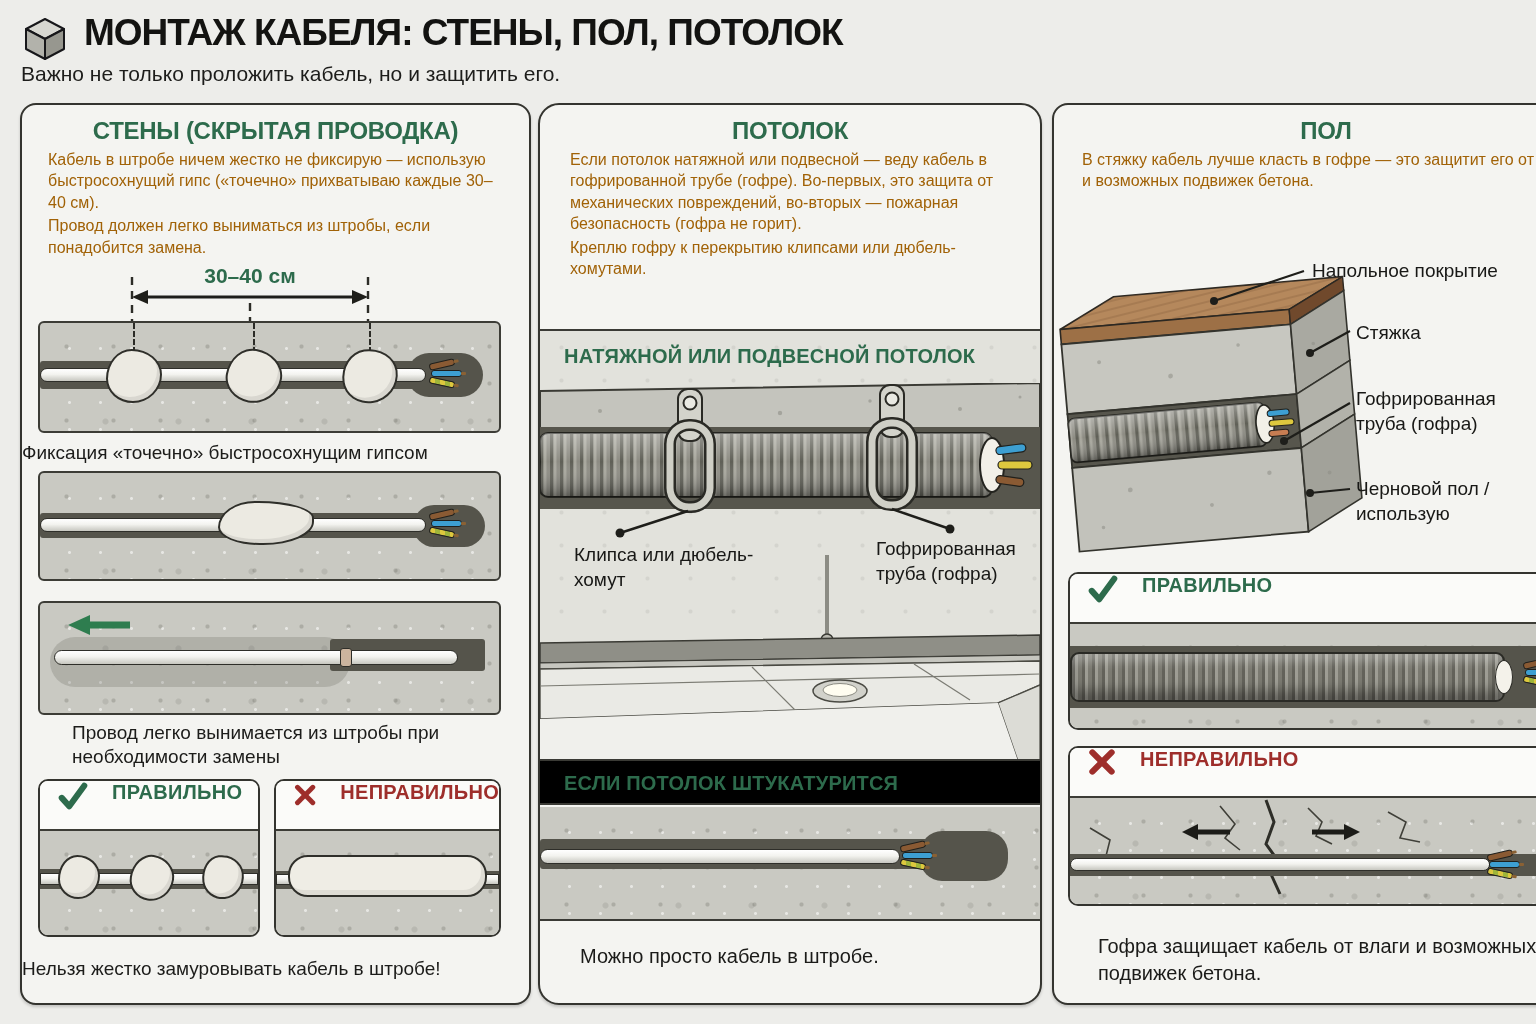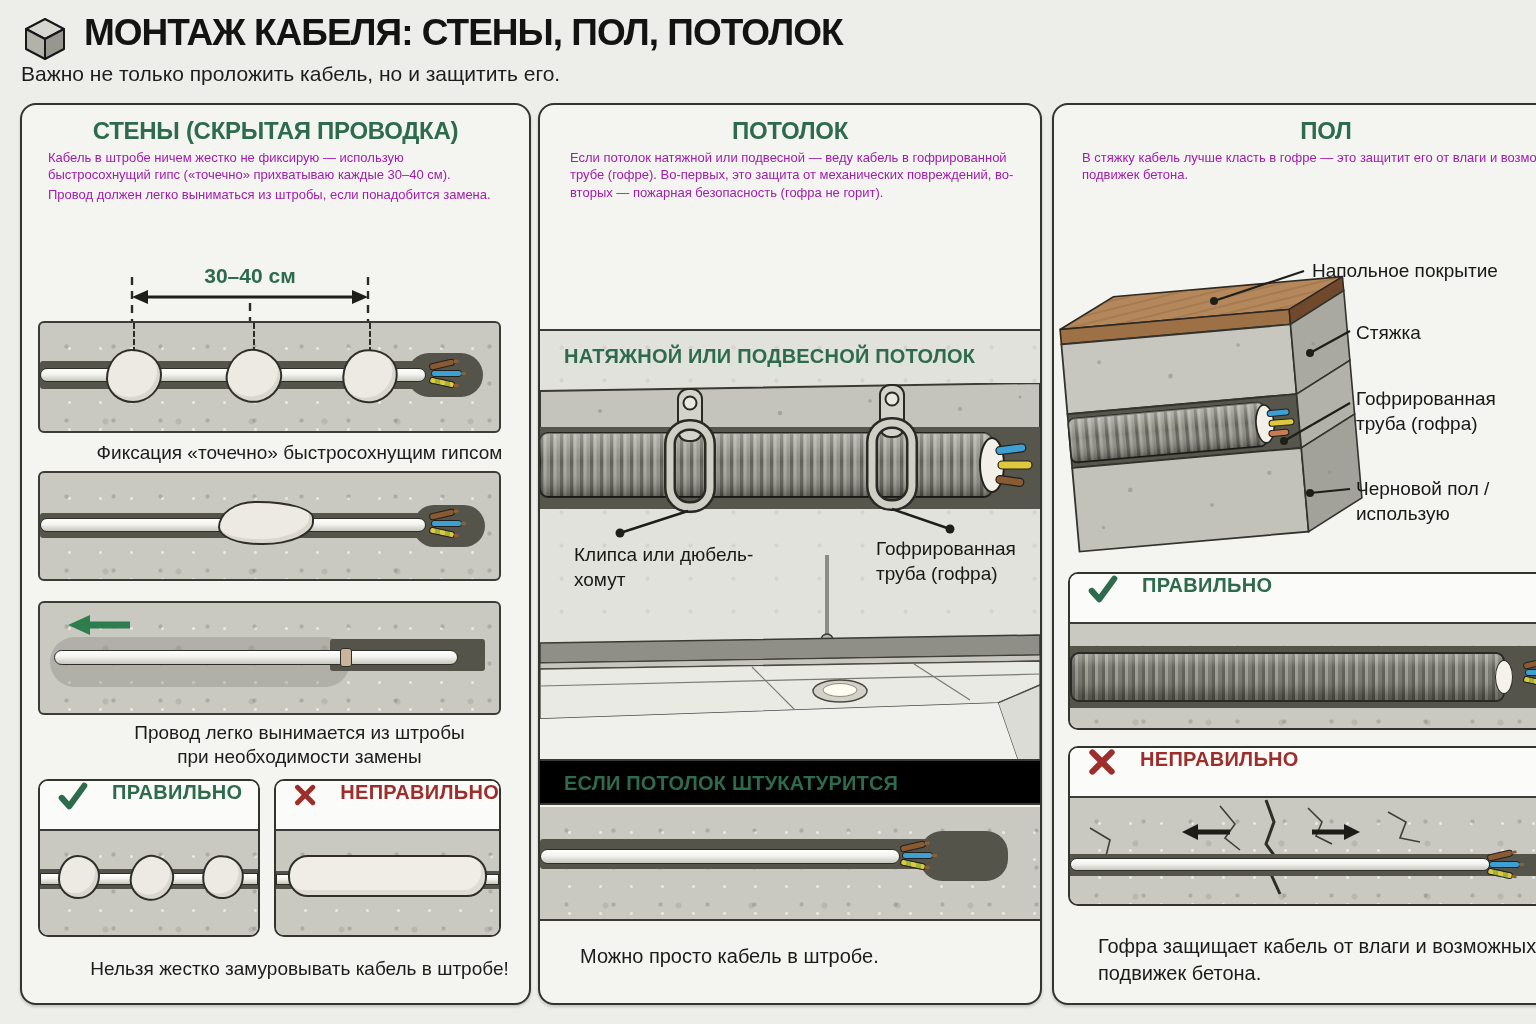--- a/index.html
+++ b/index.html
@@ -36,31 +36,31 @@
   
   .panel{
     position:absolute;top:103px;height:902px;
     background:var(--panel);
     border:2px solid var(--border);
     border-radius:16px;
     overflow:hidden;
     box-shadow:0 2px 3px rgba(0,0,0,.18);
   }
   .panel-walls{left:20px;width:511px;}
-  .panel-ceiling{left:538px;width:504px;}
+  .panel-ceiling{left:538px;width:504px;border-radius:21px;}
   .panel-floor{left:1052px;width:548px;}
 
   .col-title{
     position:absolute;top:12px;left:0;right:0;
     text-align:center;font-size:24px;font-weight:700;color:var(--green);
     letter-spacing:-0.3px;
   }
-  .intro{position:absolute;font-size:13px;line-height:1.34;color:#a21caf;}
+  .intro{position:absolute;font-size:16px;line-height:1.34;color:#a16207;}
   .intro p+p{margin-top:2px;}
-  .caption{position:absolute;font-size:19px;line-height:1.28;color:#1c1c1a;text-align:center;left:0;right:0;padding-left:48px;}
+  .caption{position:absolute;font-size:19px;line-height:1.28;color:#1c1c1a;left:0;right:0;}
 
   
   .concrete{
     background-color:#c9c9c2;
     background-image:
       radial-gradient(circle, rgba(70,70,62,.22) 1.5px, transparent 2.6px),
       radial-gradient(circle, rgba(255,255,255,.55) 1px, transparent 2px),
       radial-gradient(circle, rgba(70,70,62,.13) 2.5px, transparent 3.6px);
     background-size:47px 37px,31px 27px,73px 53px;
     background-position:3px 5px,14px 12px,29px 19px;
@@ -232,20 +232,21 @@
   </div>
 
   <div class="caption" style="top:852px;">Нельзя жестко замуровывать кабель в штробе!</div>
 </section>
 
 <section class="panel panel-ceiling">
   <h2 class="col-title">ПОТОЛОК</h2>
 
   <div class="intro" style="top:44px;left:30px;right:22px;">
     <p>Если потолок натяжной или подвесной — веду кабель в гофрированной трубе (гофре). Во-первых, это защита от механических повреждений, во-вторых — пожарная безопасность (гофра не горит).</p>
+    <p>Креплю гофру к перекрытию клипсами или дюбель-хомутами.</p>
   </div>
 
   <div class="section-strip" style="top:224px;height:430px;background-color:#e2e2dc;background-image:radial-gradient(circle, rgba(90,90,80,.10) 1.5px, transparent 2.5px);background-size:43px 33px;">
     <div class="sec-title" style="top:14px;">НАТЯЖНОЙ ИЛИ ПОДВЕСНОЙ ПОТОЛОК</div>
 
     <svg class="abs" style="left:0;top:52px;" width="500" height="378" viewBox="0 0 500 378">
 
       <polygon points="0,8 500,0 500,46 0,56" fill="#c4c4bd" stroke="#3a3a34" stroke-width="2"></polygon>
       <g fill="#8f8f87" opacity=".6">
         <circle cx="60" cy="28" r="2"></circle>

